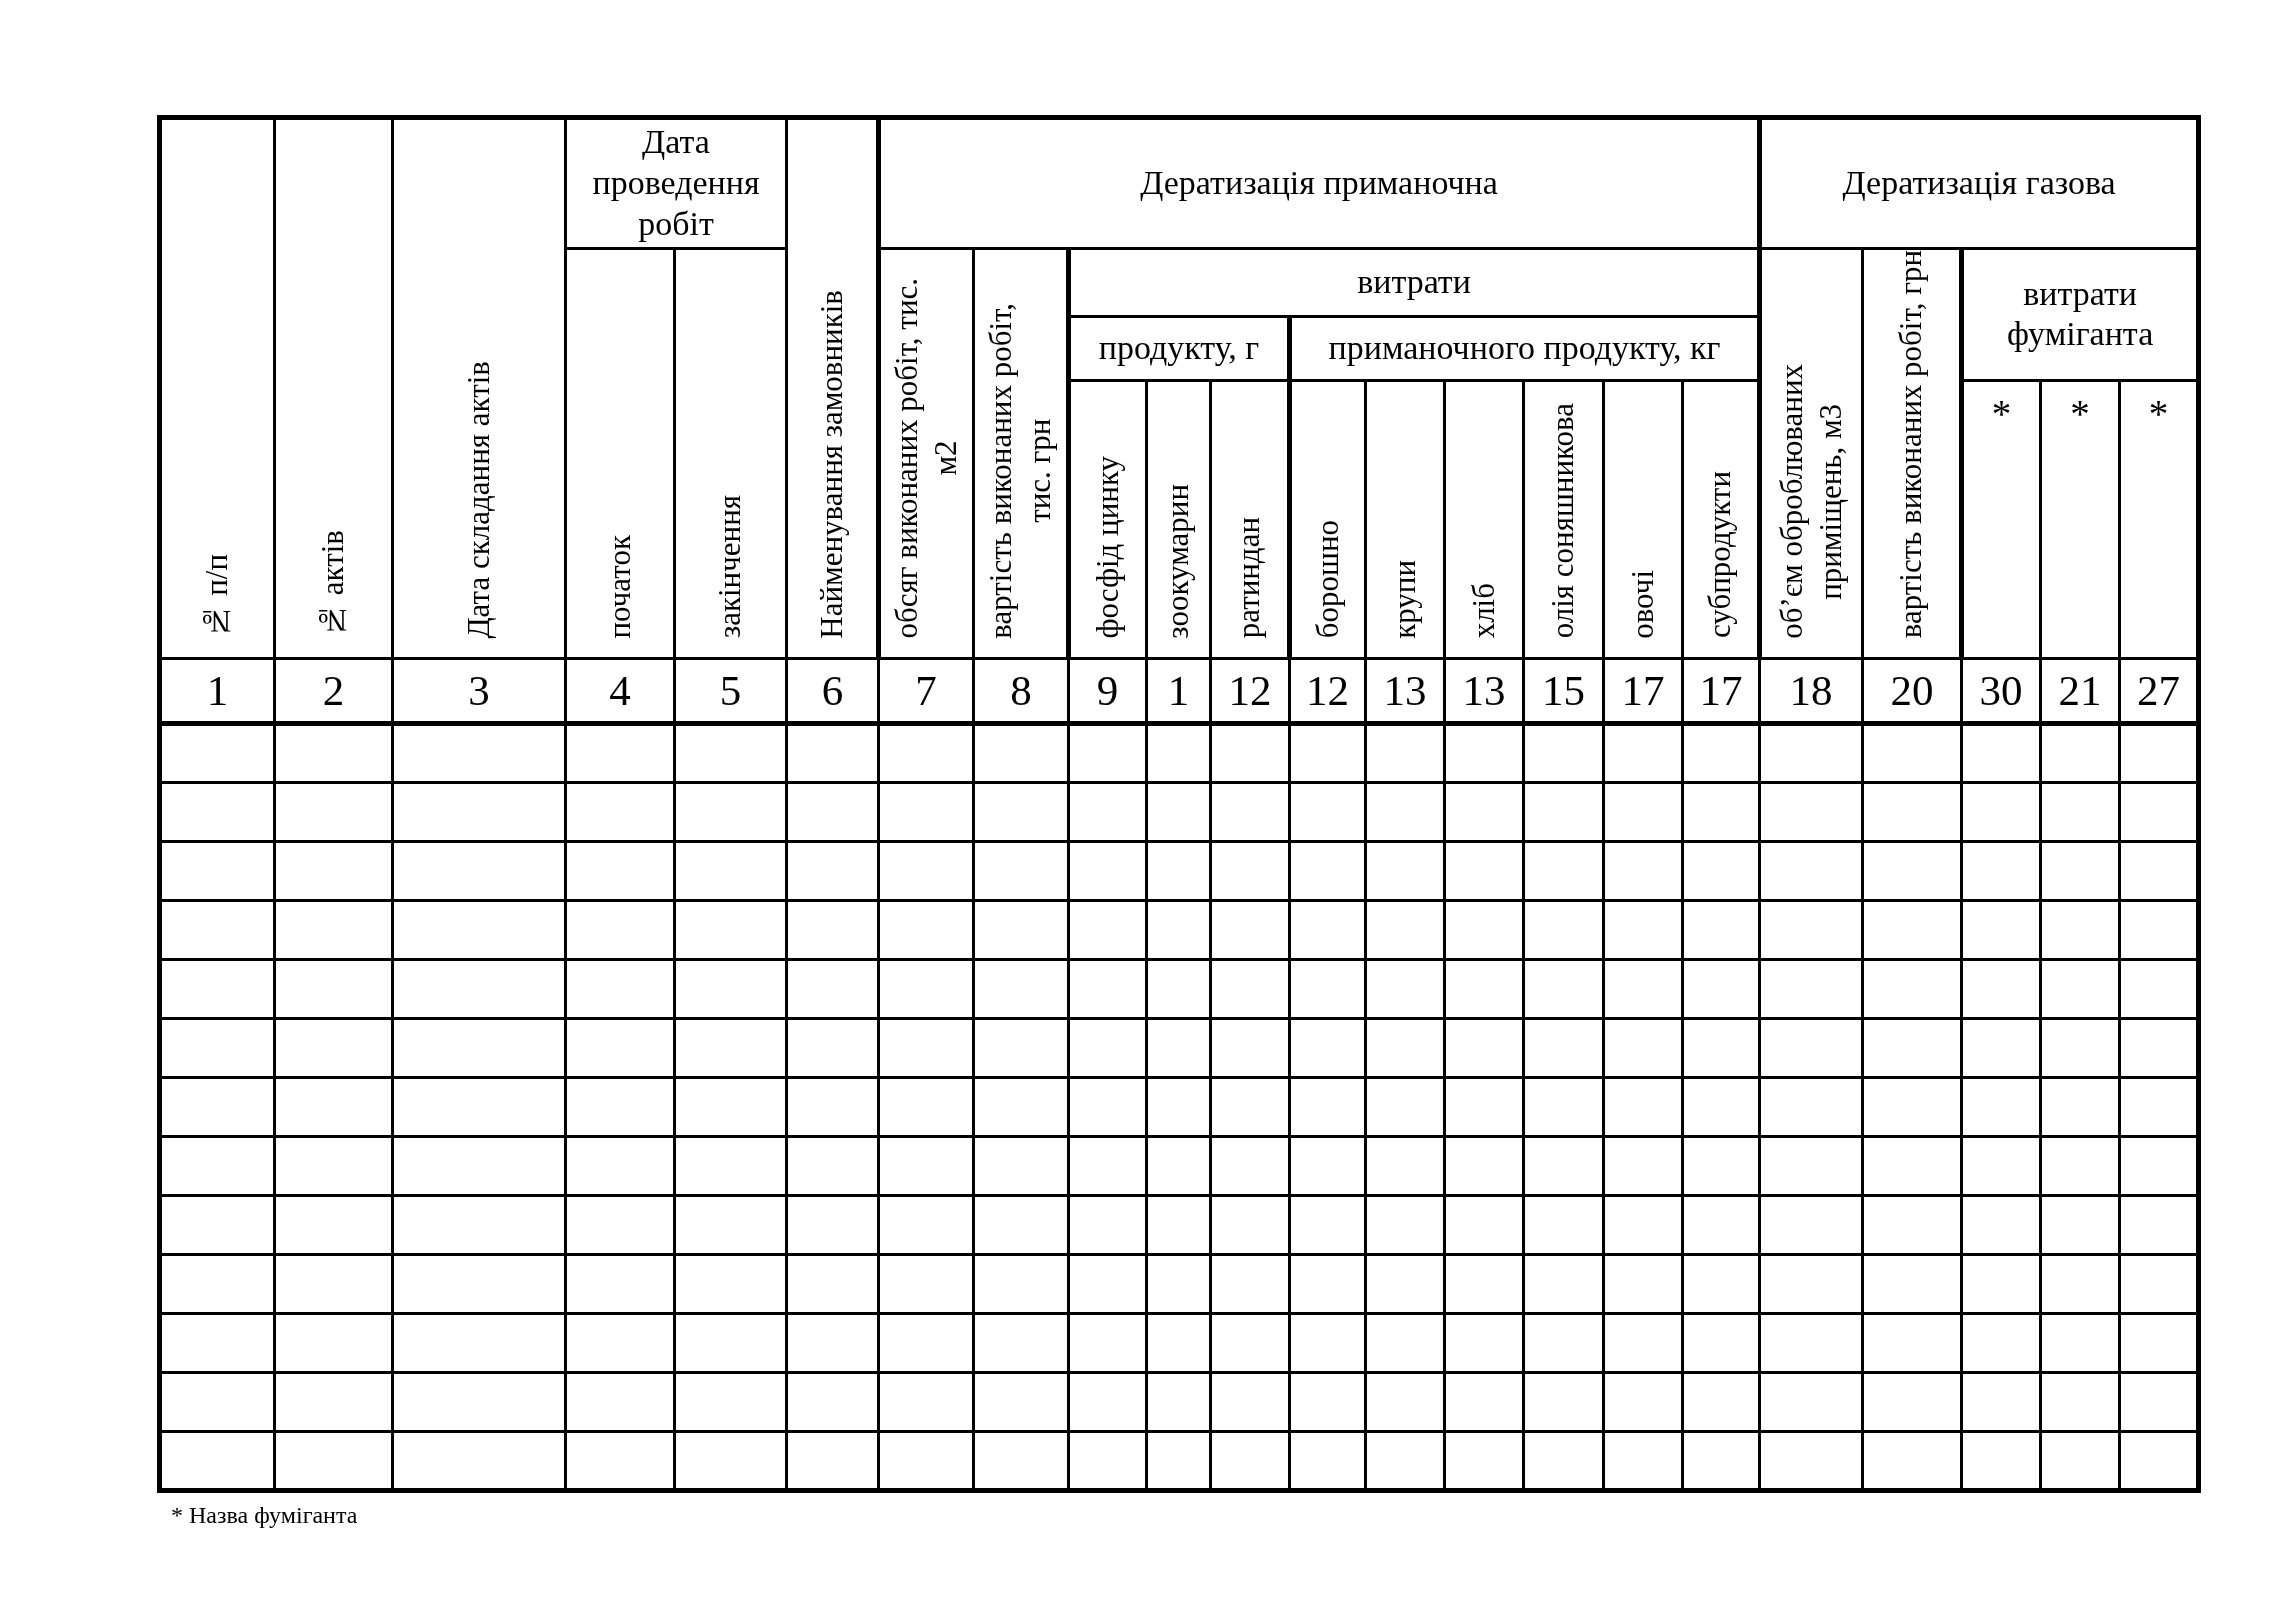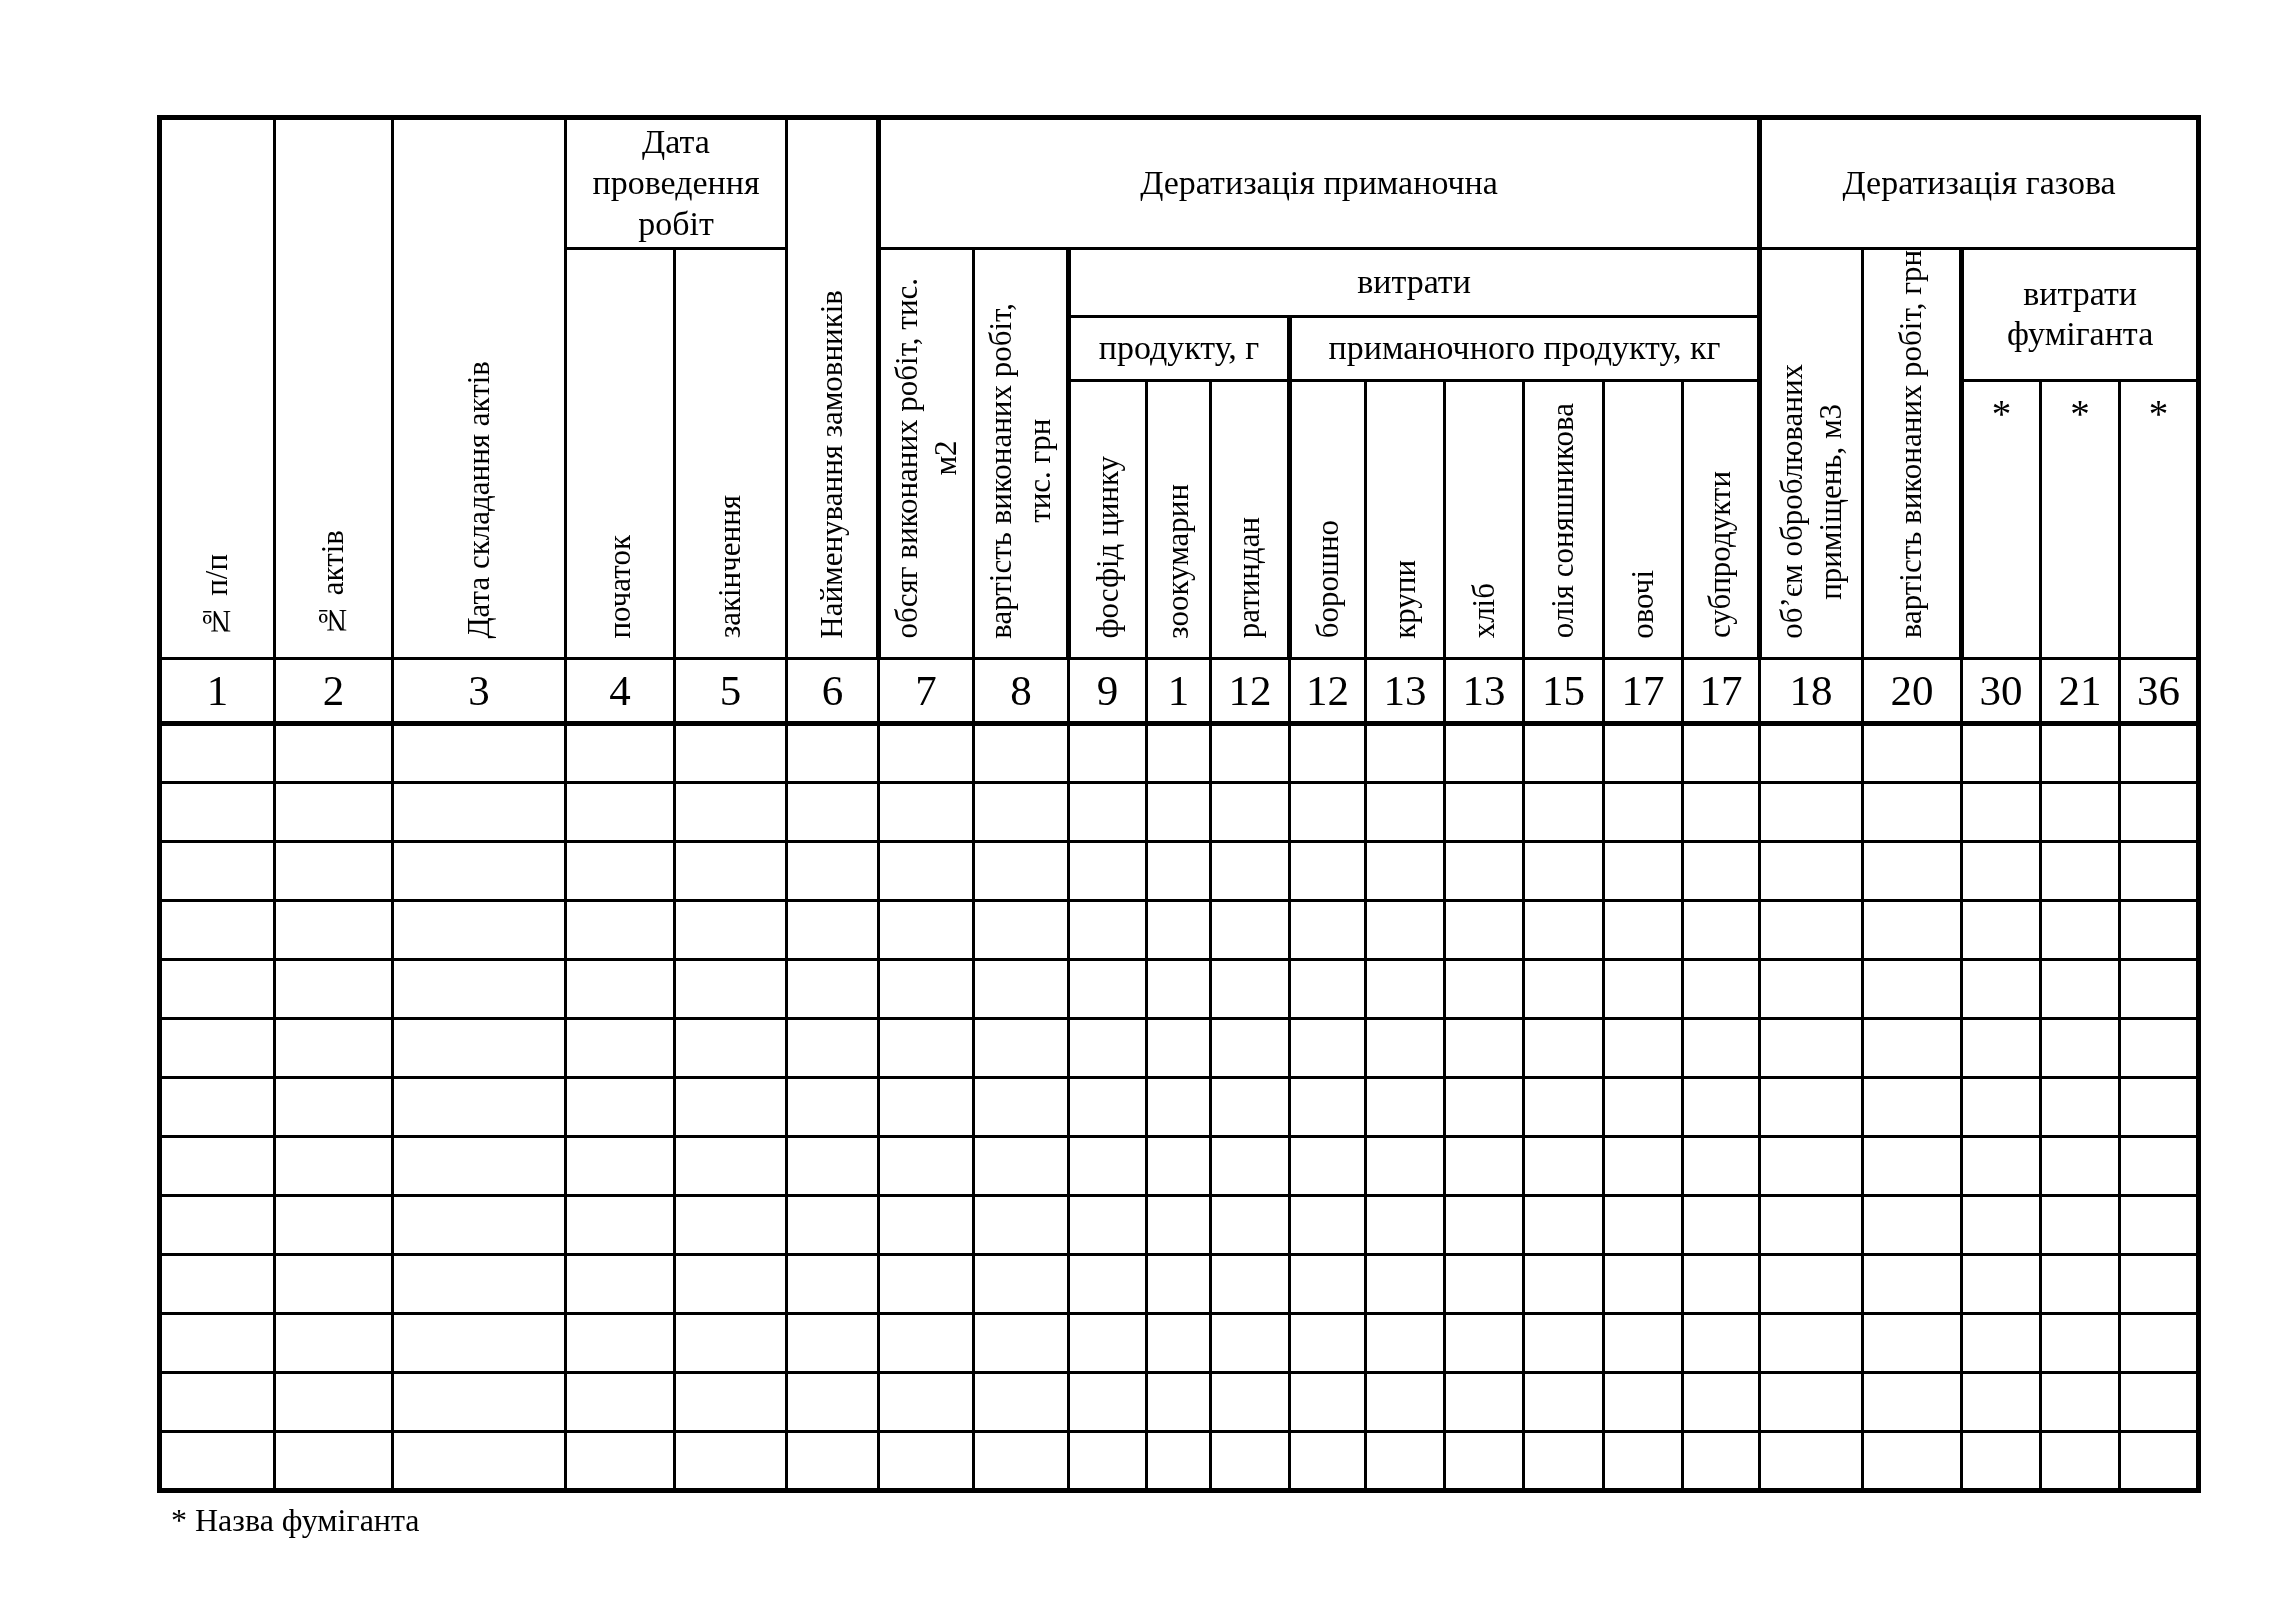--- a/index.html
+++ b/index.html
@@ -48,21 +48,21 @@
   }
   
   td.bl { border-left: 5.9px solid #000; }
   
   tr.rnum td { border-bottom: 5.9px solid #000; font-size: 43px; }
   td.star { vertical-align: top; padding-top: 9.2px; font-size: 39px; }
 
   .footnote {
     position: absolute;
     left: 171px; top: 1502px;
-    font-size: 32px;
+    font-size: 24px;
     white-space: pre-line;
   }
 </style>
 </head>
 <body>
 
 <table class="form">
   <colgroup>
     <col style="width:115px">
       <col style="width:118px">
@@ -146,21 +146,21 @@
         <td>12</td>
         <td>13</td>
         <td>13</td>
         <td>15</td>
         <td>17</td>
         <td>17</td>
         <td>18</td>
         <td>20</td>
         <td>30</td>
         <td>21</td>
-        <td>36</td>
+        <td>27</td>
       </tr>
   </tbody>
   <tbody class="entries">
       <tr>
         <td></td>
         <td></td>
         <td></td>
         <td></td>
         <td></td>
         <td></td>

